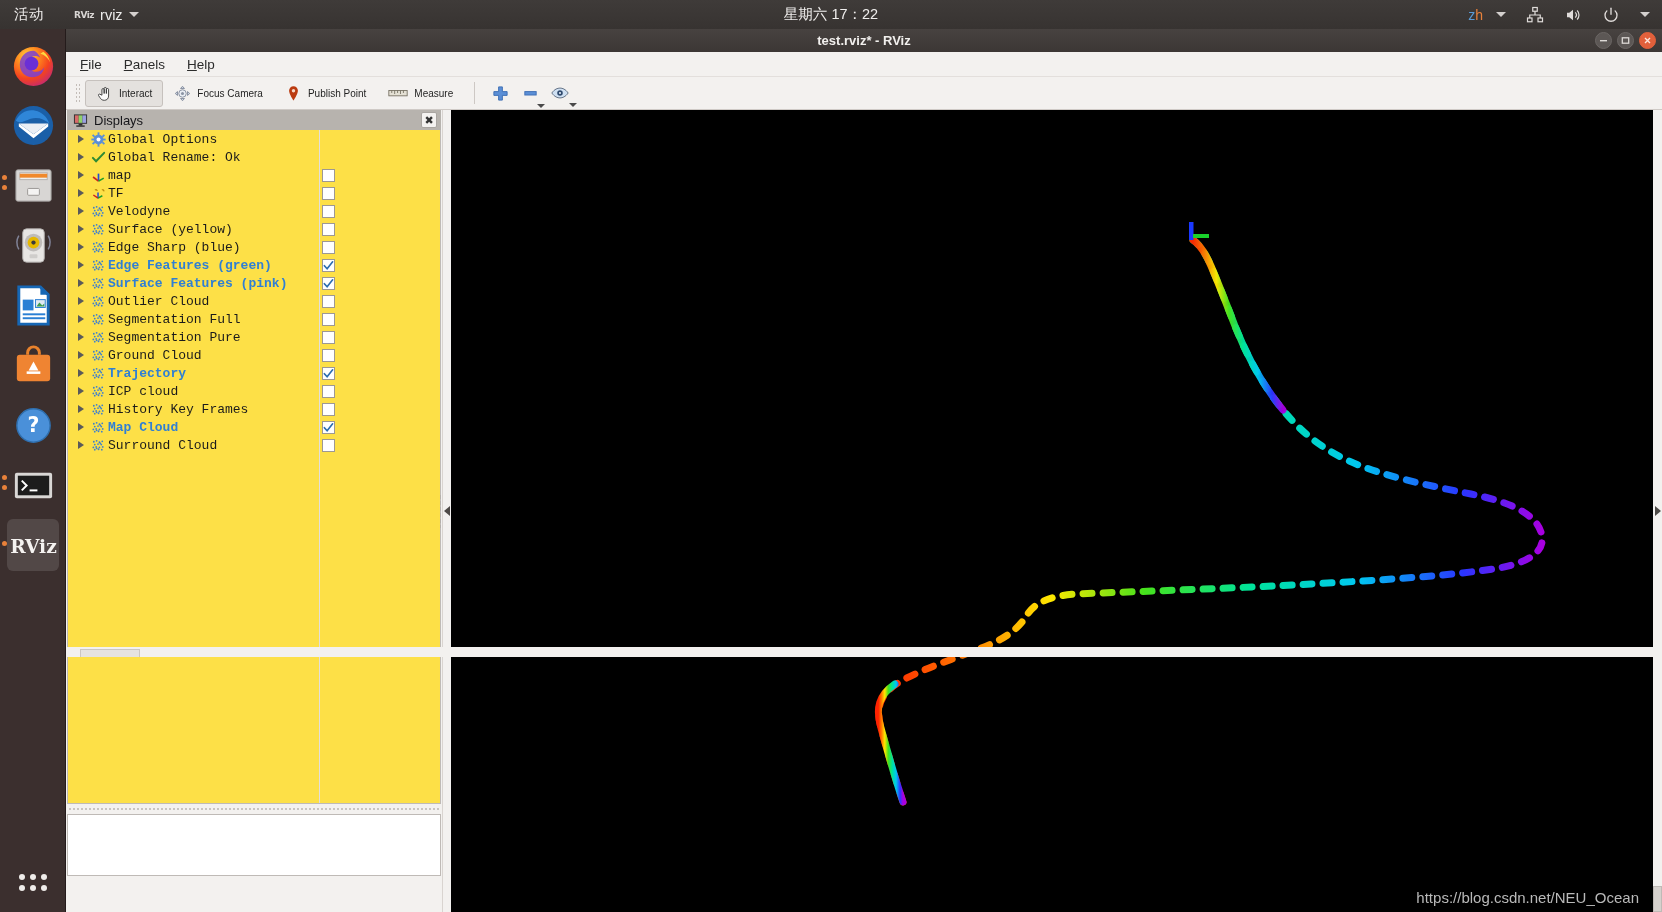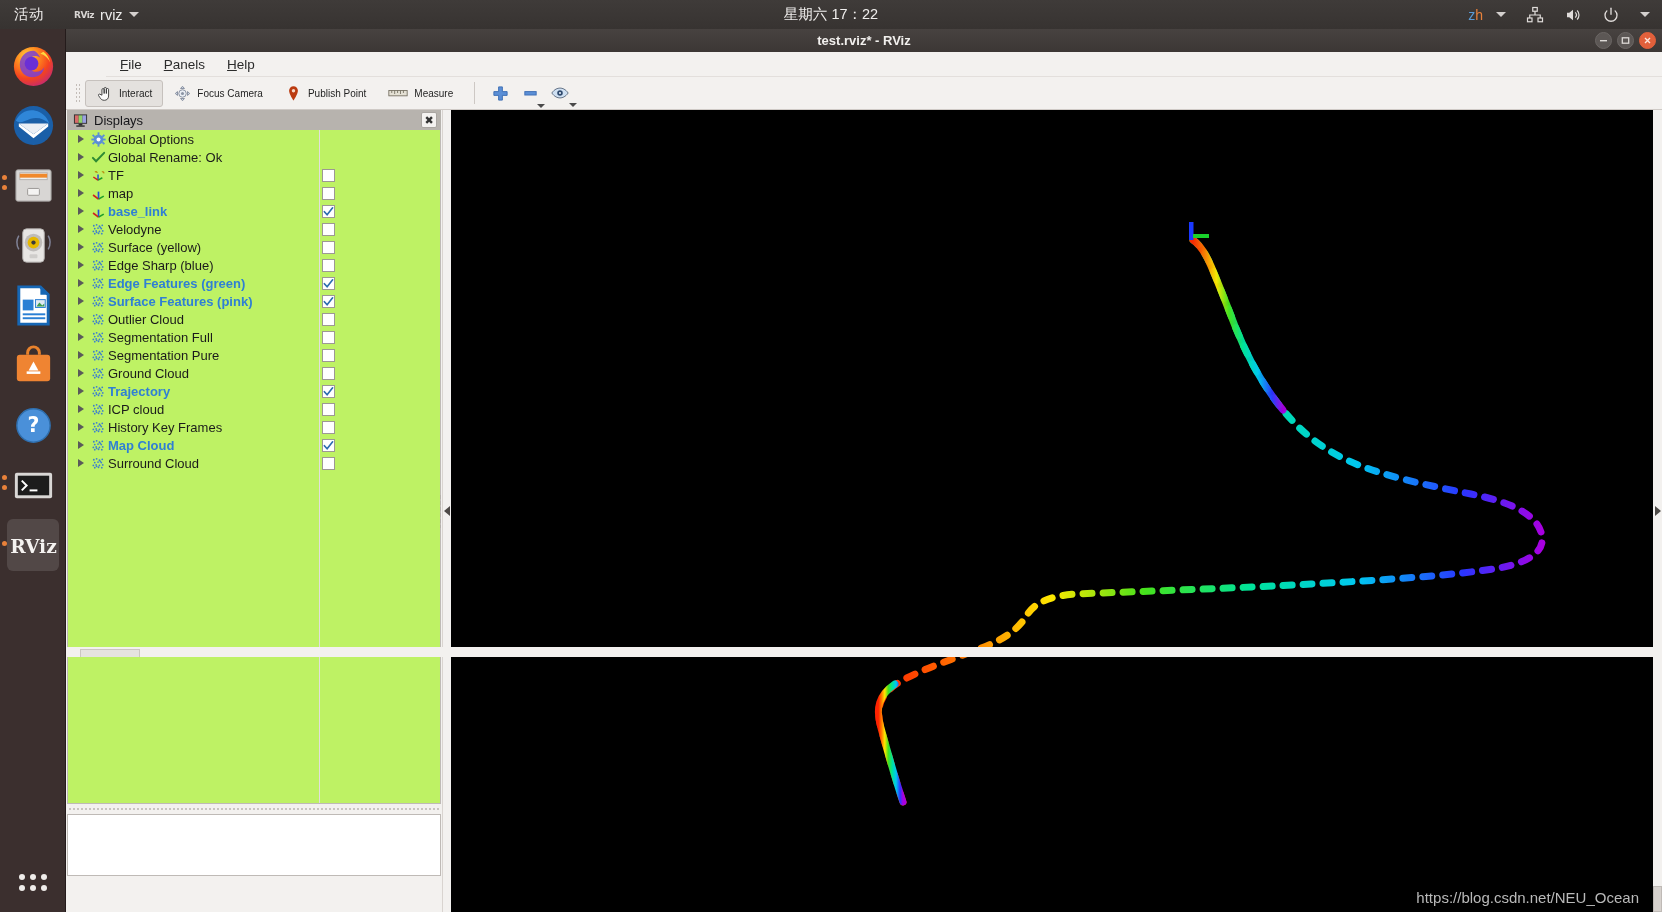--- a/index.html
+++ b/index.html
@@ -91,21 +91,20 @@
     background: #5c5755; border: 1px solid #6b6664;
   }
   .wc.close { background: #e2603b; border-color: #e2603b; }
   .wc svg { display: block; }
 
   
   .menubar {
     height: 25px; background: #f3f1ef;
     display: flex; align-items: center; padding-left: 14px; gap: 22px;
     border-bottom: 1px solid #e3dfdc;
-    margin-left: 40px;
   }
   .menu-item { font-size: 13.5px; color: #2b2b2b; cursor: default; }
   .menu-item u { text-decoration: underline; }
 
   
   .toolbar {
     height: 33px; background: #f3f1ef;
     display: flex; align-items: center; padding-left: 9px;
     border-bottom: 1px solid #cfcac6;
   }
@@ -142,22 +141,22 @@
     padding-left: 6px; position: relative;
   }
   .panel-head-title { font-size: 13px; color: #16161a; margin-left: 6px; }
   .panel-close {
     position: absolute; right: 4px; top: 2px; width: 16px; height: 16px;
     background: #f4f2f0; border: 1px solid #a9a5a1; border-radius: 2px;
     display: flex; align-items: center; justify-content: center;
     font-size: 11px; color: #333; line-height: 1;
   }
   .tree {
-    flex: 1; background: #bef264; border: 1px solid #bfbab6; border-top: none;
-    position: relative; overflow: hidden;
+    flex: 1; background: #fde047; border: 1px solid #bfbab6; border-top: none;
+    position: relative; overflow: hidden; font-family: Liberation Mono, monospace;
   }
   .tree-col-sep { position: absolute; left: 251px; top: 0; bottom: 0; width: 1px; background: #e2dedb; }
   .trow { display: flex; align-items: center; height: 18px; padding-left: 6px; position: relative; }
   .tarrow { width: 14px; display: flex; align-items: center; justify-content: center; }
   .tarrow i {
     width: 0; height: 0; border-top: 4px solid transparent;
     border-bottom: 4px solid transparent; border-left: 6px solid #5a5a5a;
     display: block;
   }
   .ticon { width: 20px; display: flex; align-items: center; justify-content: center; }
@@ -518,61 +517,43 @@
                 </svg>
               </span>
               <span class="tlabel">Global Rename: Ok</span>
             </div>
             <div class="trow">
               <span class="tarrow">
                 <i></i>
               </span>
               <span class="ticon">
                 <svg width="15" height="15" viewBox="0 0 16 16">
+                  <path d="M8 14V6" stroke="#1f4fd8" stroke-width="1.8"></path>
+                  <path d="M8 14L2.2 9.6" stroke="#d02020" stroke-width="1.8"></path>
+                  <path d="M8 14l5.6-3.2" stroke="#1f9e2a" stroke-width="1.8"></path>
+                </svg>
+              </span>
+              <span class="tlabel">map</span>
+              <span class="tcheck"></span>
+            </div>
+            <div class="trow">
+              <span class="tarrow">
+                <i></i>
+              </span>
+              <span class="ticon">
+                <svg width="15" height="15" viewBox="0 0 16 16">
                   <path d="M7.5 13V7" stroke="#1f4fd8" stroke-width="1.6"></path>
                   <path d="M7.5 13L2.5 9.6" stroke="#d02020" stroke-width="1.6"></path>
                   <path d="M7.5 13l4.6-2.6" stroke="#1f9e2a" stroke-width="1.6"></path>
                   <path d="M11.6 4.2c1.6-.6 2.4.3 2 1.6" stroke="#b8860b" stroke-width="1.3" fill="none"></path>
                   <path d="M4.2 4.4c1.3-1.1 2.4-.4 2.3 1" stroke="#b8860b" stroke-width="1.3" fill="none"></path>
                 </svg>
               </span>
               <span class="tlabel">TF</span>
               <span class="tcheck"></span>
-            </div>
-            <div class="trow">
-              <span class="tarrow">
-                <i></i>
-              </span>
-              <span class="ticon">
-                <svg width="15" height="15" viewBox="0 0 16 16">
-                  <path d="M8 14V6" stroke="#1f4fd8" stroke-width="1.8"></path>
-                  <path d="M8 14L2.2 9.6" stroke="#d02020" stroke-width="1.8"></path>
-                  <path d="M8 14l5.6-3.2" stroke="#1f9e2a" stroke-width="1.8"></path>
-                </svg>
-              </span>
-              <span class="tlabel">map</span>
-              <span class="tcheck"></span>
-            </div>
-            <div class="trow">
-              <span class="tarrow">
-                <i></i>
-              </span>
-              <span class="ticon">
-                <svg width="15" height="15" viewBox="0 0 16 16">
-                  <path d="M8 14V6" stroke="#1f4fd8" stroke-width="1.8"></path>
-                  <path d="M8 14L2.2 9.6" stroke="#d02020" stroke-width="1.8"></path>
-                  <path d="M8 14l5.6-3.2" stroke="#1f9e2a" stroke-width="1.8"></path>
-                </svg>
-              </span>
-              <span class="tlabel on">base_link</span>
-              <span class="tcheck">
-                <svg width="11" height="11" viewBox="0 0 12 12">
-                  <path d="M1.5 6.2l3 3.4L10.5 2" stroke="#2b6cb0" stroke-width="1.8" fill="none" stroke-linecap="round"></path>
-                </svg>
-              </span>
             </div>
             <div class="trow">
               <span class="tarrow">
                 <i></i>
               </span>
               <span class="ticon">
                 <svg width="15" height="15" viewBox="0 0 16 16">
                   <circle cx="3" cy="4" r="0.95" fill="#3b7fd0"></circle>
                   <circle cx="6" cy="3" r="0.95" fill="#3b7fd0"></circle>
                   <circle cx="9" cy="4.5" r="0.95" fill="#3b7fd0"></circle>

